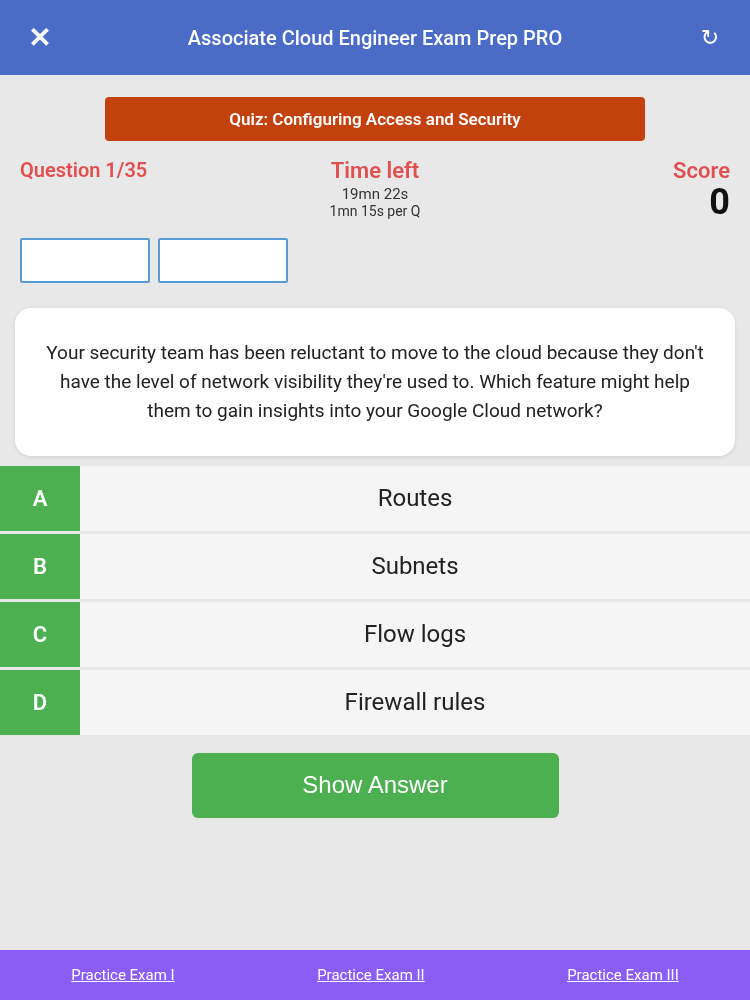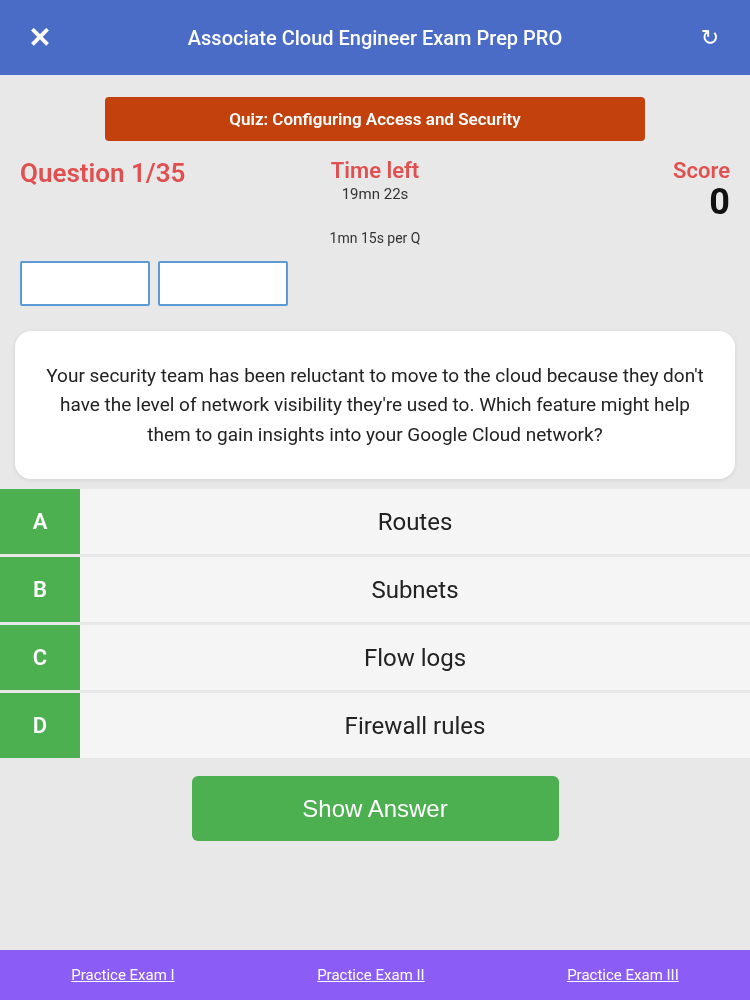--- a/index.html
+++ b/index.html
@@ -61,42 +61,41 @@
 
     
     .stats-row {
       display: flex;
       align-items: flex-start;
       justify-content: space-between;
       padding: 5px 20px 10px 20px;
     }
     .stat-question {
       color: #e05050;
-      font-size: 26px;
+      font-size: 20px;
       font-weight: 600;
       flex: 1;
     }
     .stat-time {
       text-align: center;
       flex: 1;
     }
     .stat-time-label {
       color: #e05050;
       font-size: 22px;
       font-weight: 600;
     }
     .stat-time-value {
       color: #333;
       font-size: 15px;
       margin-top: 2px;
     }
     .stat-time-sub {
       color: #333;
       font-size: 14px;
-      margin-top: 27px;
     }
     .stat-score {
       text-align: right;
       flex: 1;
     }
     .stat-score-label {
       color: #e05050;
       font-size: 22px;
       font-weight: 600;
     }

